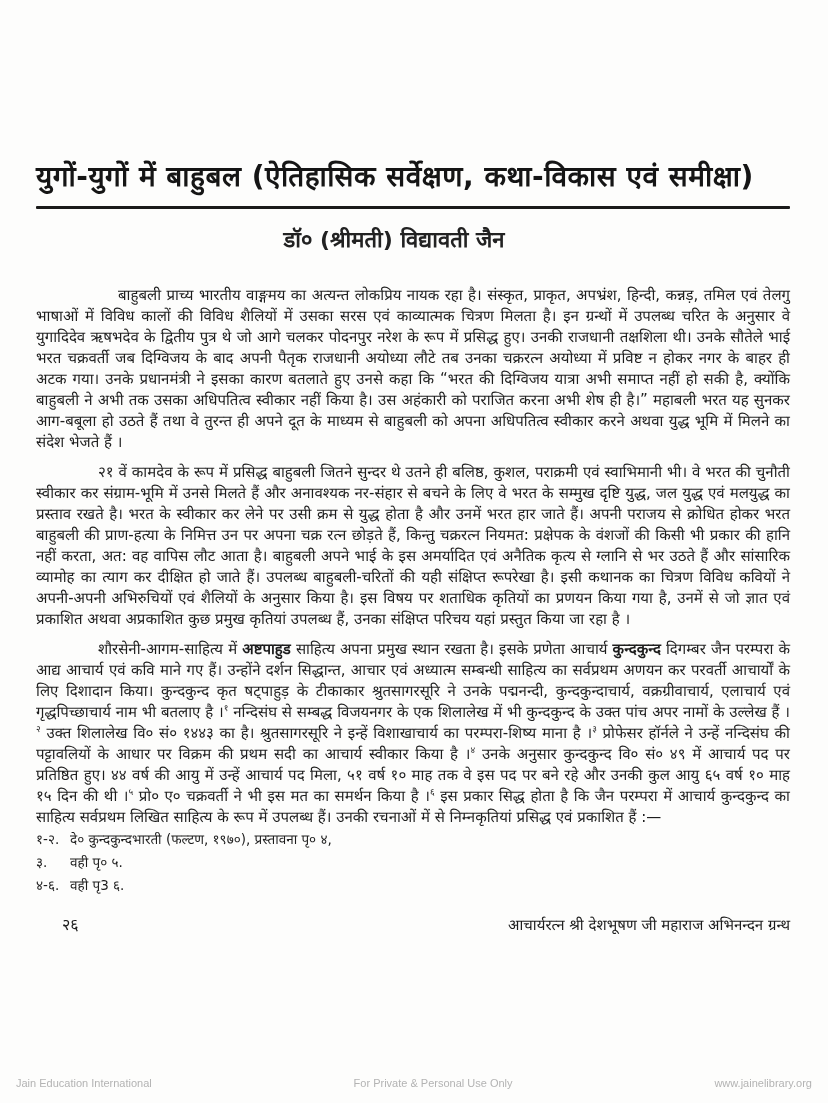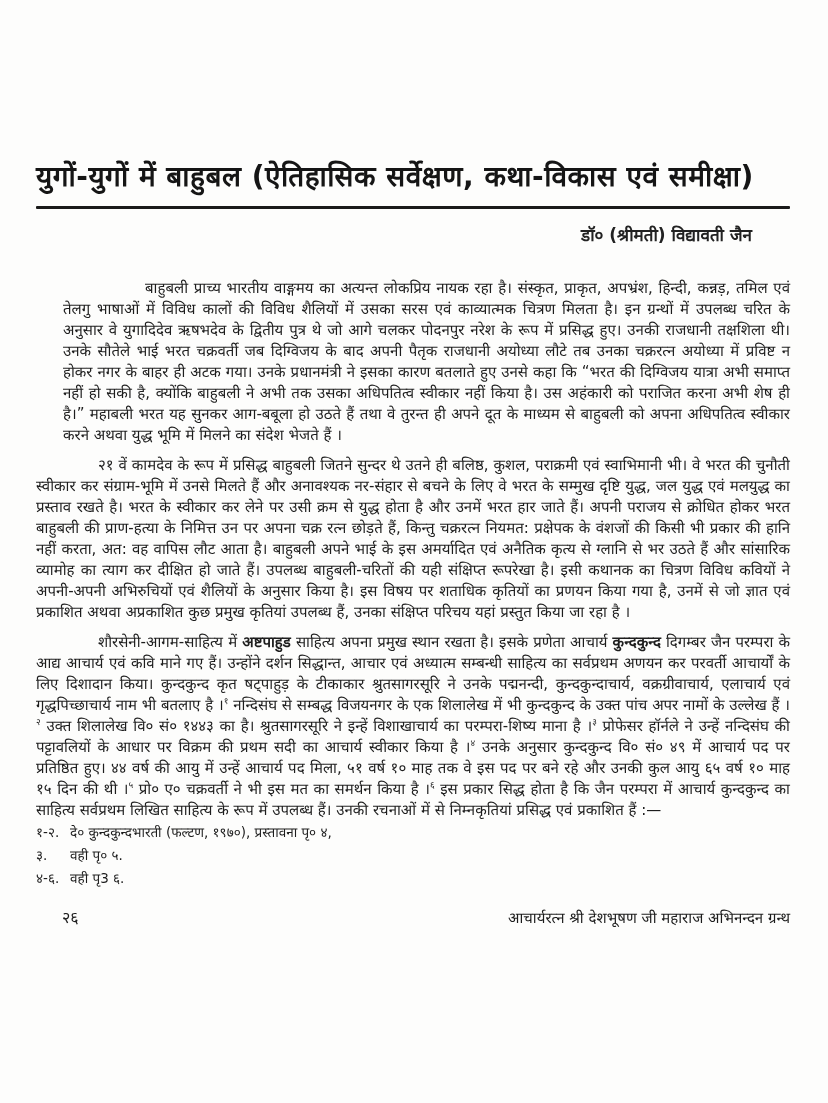--- a/index.html
+++ b/index.html
@@ -27,33 +27,33 @@
   }
   .title-rule {
     margin-top: 10px;
     height: 3px;
     background: #1a1a1a;
     border-radius: 1px;
   }
   .author {
     margin-top: 14px;
     padding-right: 38px;
-    text-align: right;
-    font-size: 17px;
+    text-align: center;
+    font-size: 22px;
     font-weight: bold;
     color: #222;
   }
   .body { margin-top: 32px; }
   .para {
     font-size: 15px;
     line-height: 21px;
     text-align: justify;
     color: #1d1d1d;
   }
-  .para.p1 { text-indent: 82px; margin-left: 27px; }
+  .para.p1 { text-indent: 82px; }
   .para.p2, .para.p3 { margin-top: 9px; text-indent: 62px; }
   .para sup {
     font-size: 9px;
     line-height: 0;
     vertical-align: super;
   }
   .footnotes {
     font-size: 13.5px;
     line-height: 23px;
     color: #1d1d1d;
@@ -119,13 +119,18 @@
       </div>
     </div>
 
     <div class="page-footer">
       <span class="page-number">२६</span>
       <span class="volume-title">आचार्यरत्न श्री देशभूषण जी महाराज अभिनन्दन ग्रन्थ</span>
     </div>
 
   </div>
 
+  <div class="bottom-bar">
+    <span>Jain Education International</span>
+    <span>For Private &amp; Personal Use Only</span>
+    <span>www.jainelibrary.org</span>
+  </div>
 </div>
 
 </body></html>

